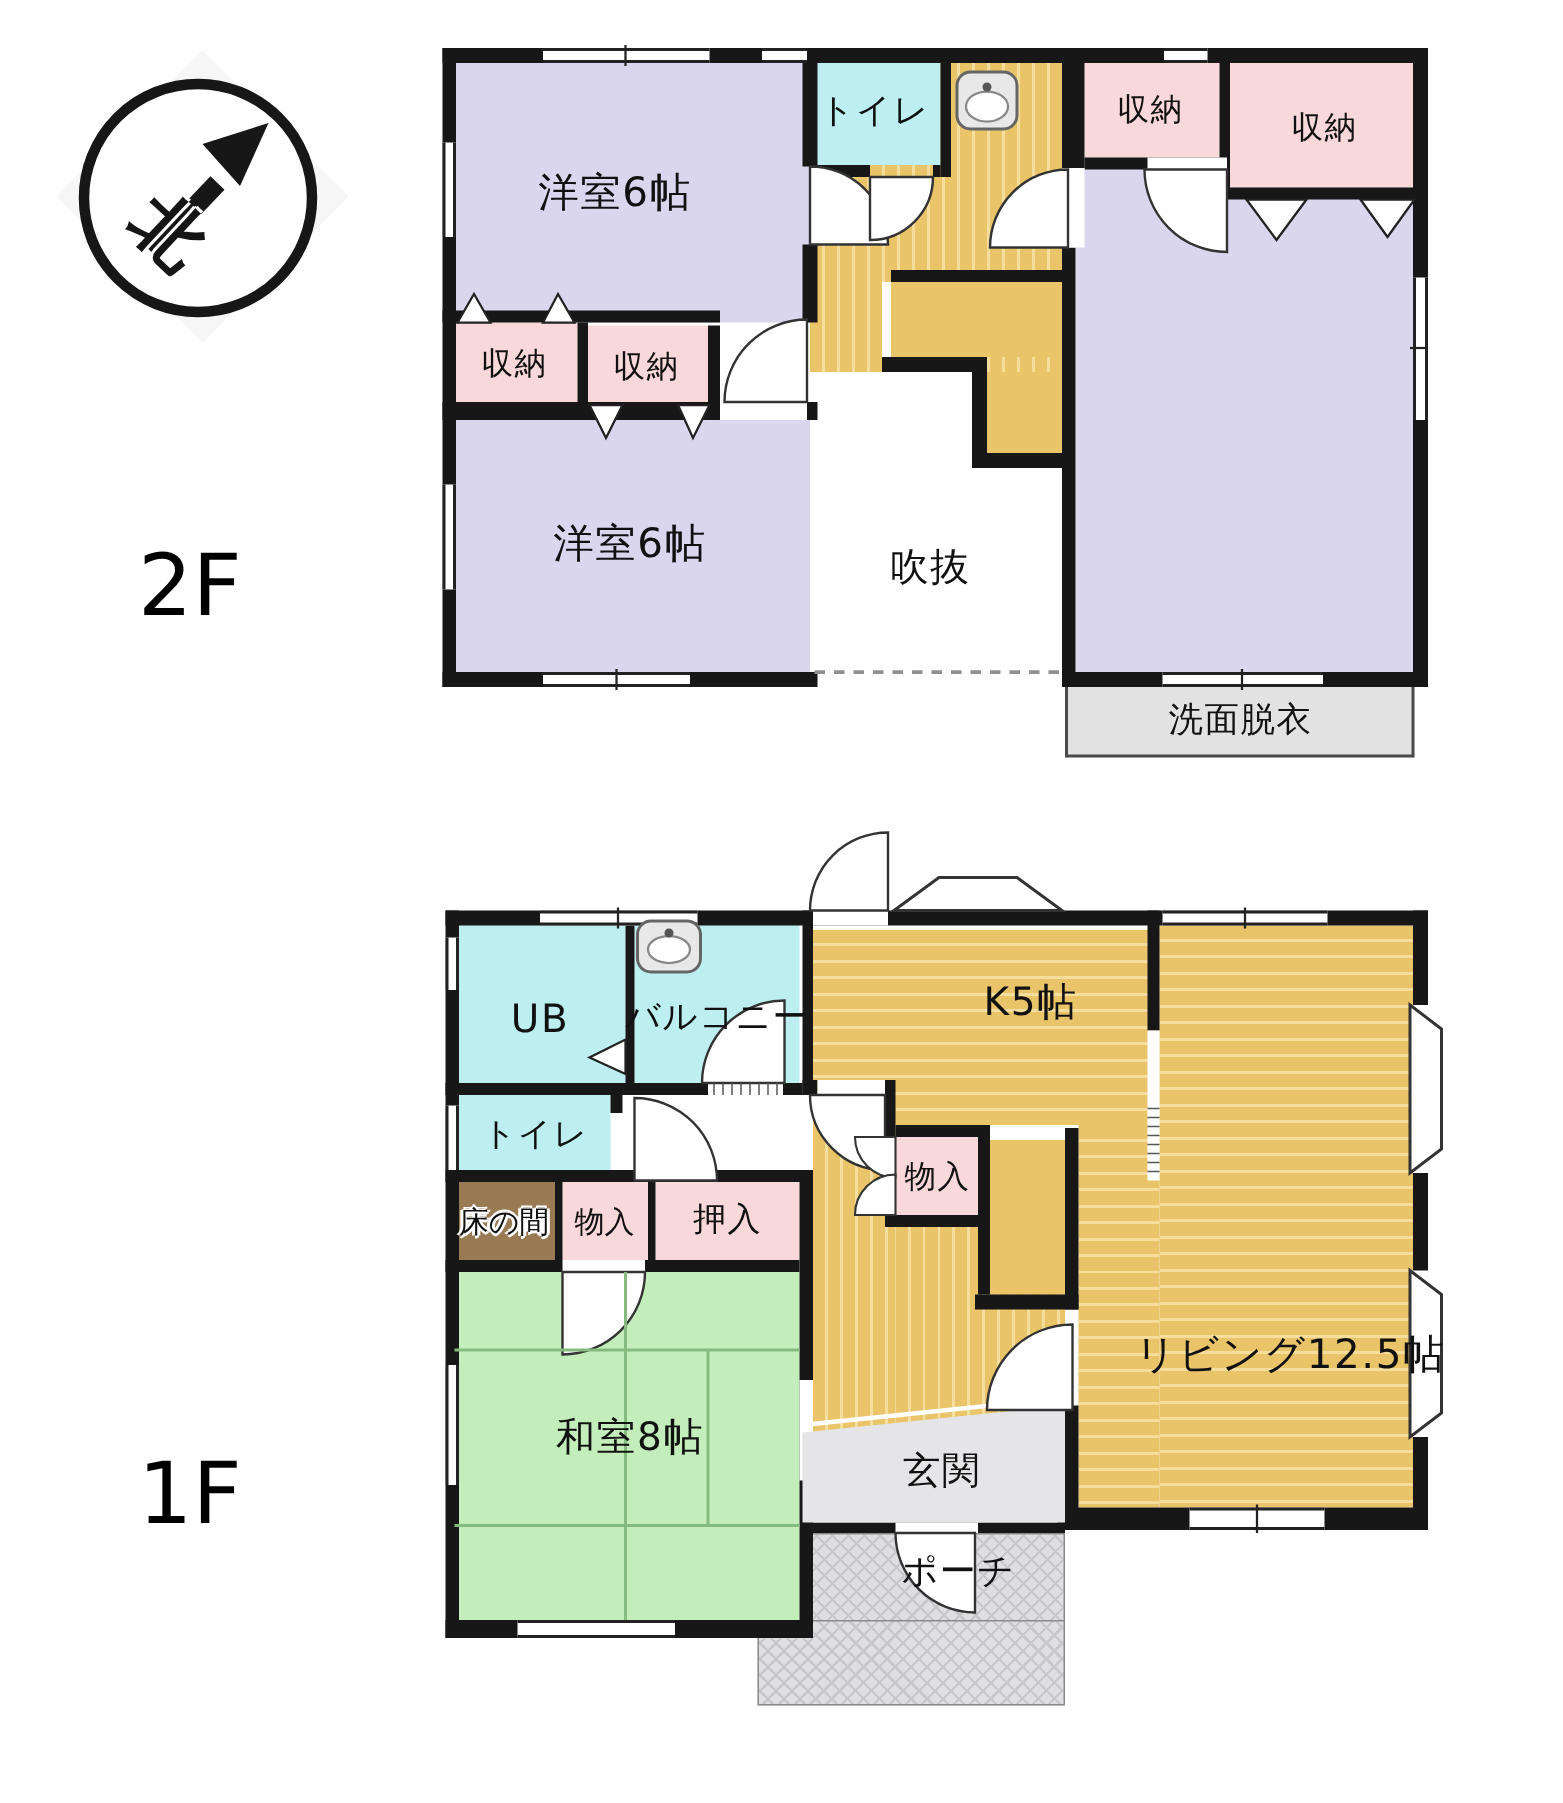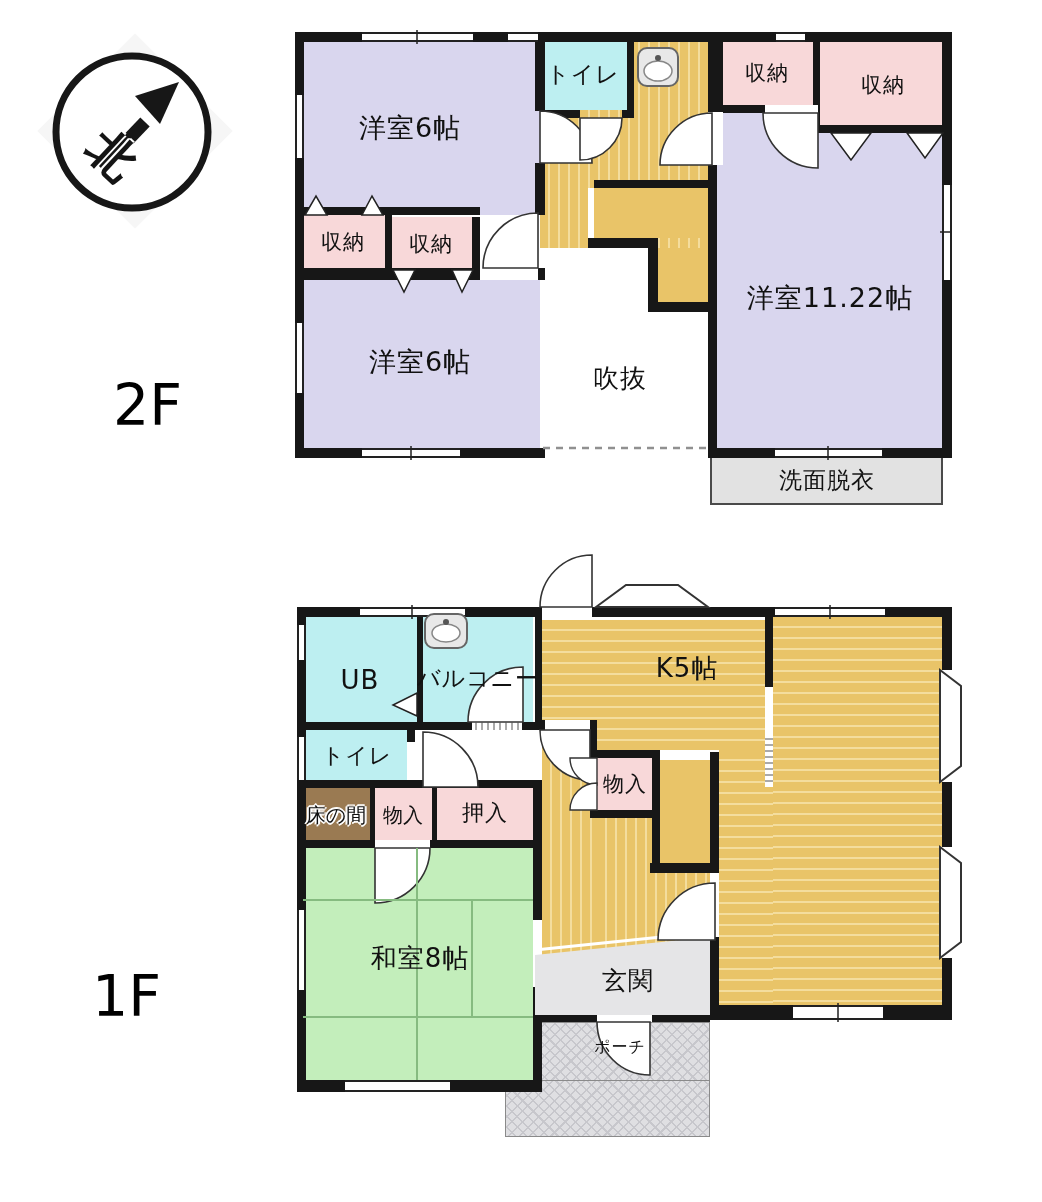--- a/index.html
+++ b/index.html
@@ -33,21 +33,21 @@
 <div class="abs" style="left:45px;top:42px;width:178px;height:178px;">
   <div class="abs" style="left:21px;top:20px;width:138px;height:138px;background:#f6f6f6;transform:rotate(45deg);"></div>
   <svg class="ovl" width="178" height="178" viewBox="0 0 178 178">
     <circle cx="87" cy="90" r="76" fill="#ffffff" stroke="#171717" stroke-width="7"></circle>
     <line x1="56" y1="126" x2="100" y2="80" stroke="#171717" stroke-width="13"></line>
     <polygon points="134,40 90,54 115,82" fill="#171717"></polygon>
   </svg>
   <div class="abs halo" style="left:38px;top:84px;width:58px;height:58px;line-height:58px;text-align:center;font-size:47px;font-weight:600;transform:rotate(43deg);">北</div>
 </div>
 
-<div class="flabel" style="left:113px;top:358px;margin-top:14px;">2F</div>
+<div class="flabel" style="left:92px;top:358px;">2F</div>
 <div class="flabel" style="left:92px;top:963px;">1F</div>
 
 <div class="abs" style="left:295px;top:28px;width:680px;height:500px;">
 
   <div class="room lav" style="left:8px;top:14px;width:237px;height:173px;"></div>
   <div class="room stripe-v" style="left:245px;top:14px;width:168px;height:206px;"></div>
   <div class="room cyan" style="left:245px;top:14px;width:87px;height:68px;"></div>
   <div class="room" style="left:248px;top:220px;width:165px;height:200px;background:#fff;"></div>
   <div class="room tan" style="left:299px;top:160px;width:114px;height:50px;"></div>
   <div class="room tan" style="left:363px;top:220px;width:50px;height:54px;"></div>
@@ -117,21 +117,20 @@
     <line x1="122" y1="2" x2="122" y2="16" stroke="#222" stroke-width="1.5"></line>
     <line x1="116" y1="418" x2="116" y2="432" stroke="#222" stroke-width="1.5"></line>
     <line x1="645" y1="204" x2="659" y2="204" stroke="#222" stroke-width="1.5"></line>
     <line x1="533" y1="418" x2="533" y2="432" stroke="#222" stroke-width="1.5"></line>
   </svg>
 
   <div class="lbl" style="left:115px;top:100px;font-size:27px;">洋室6帖</div>
   <div class="lbl" style="left:288px;top:46px;font-size:23px;">トイレ</div>
   <div class="lbl" style="left:472px;top:45px;font-size:21px;">収納</div>
   <div class="lbl" style="left:588px;top:57px;font-size:21px;">収納</div>
-  <div class="lbl" style="left:535px;top:270px;font-size:27px;">洋室11.22帖</div>
   <div class="lbl" style="left:48px;top:214px;font-size:21px;">収納</div>
   <div class="lbl" style="left:136px;top:216px;font-size:21px;">収納</div>
   <div class="lbl" style="left:125px;top:334px;font-size:27px;">洋室6帖</div>
   <div class="lbl" style="left:325px;top:350px;font-size:26px;">吹抜</div>
   <div class="lbl" style="left:532px;top:452px;font-size:23px;">洗面脱衣</div>
 </div>
 
 <div class="abs" style="left:295px;top:598px;width:690px;height:560px;">
 
   <div class="room cyan" style="left:8px;top:14px;width:114px;height:110px;"></div>
@@ -248,15 +247,16 @@
 
   <div class="lbl" style="left:65px;top:82px;font-size:26px;">UB</div>
   <div class="lbl" style="left:183px;top:80px;font-size:23px;">バルコニー</div>
   <div class="lbl" style="left:392px;top:70px;font-size:26px;">K5帖</div>
   <div class="lbl" style="left:62px;top:158px;font-size:22px;">トイレ</div>
   <div class="lbl halo" style="left:41px;top:217px;font-size:20px;letter-spacing:0;">床の間</div>
   <div class="lbl" style="left:108px;top:217px;font-size:20px;letter-spacing:0;">物入</div>
   <div class="lbl" style="left:190px;top:215px;font-size:22px;">押入</div>
   <div class="lbl" style="left:330px;top:186px;font-size:21px;">物入</div>
   <div class="lbl" style="left:125px;top:360px;font-size:26px;">和室8帖</div>
+  <div class="lbl" style="left:565px;top:305px;font-size:27px;">リビング12.5帖</div>
   <div class="lbl" style="left:333px;top:382px;font-size:25px;">玄関</div>
-  <div class="lbl" style="left:325px;top:449px;font-size:16px;">ポーチ</div>
+  <div class="lbl" style="left:344px;top:449px;font-size:24px;">ポーチ</div>
 </div>
 
 </body></html>

